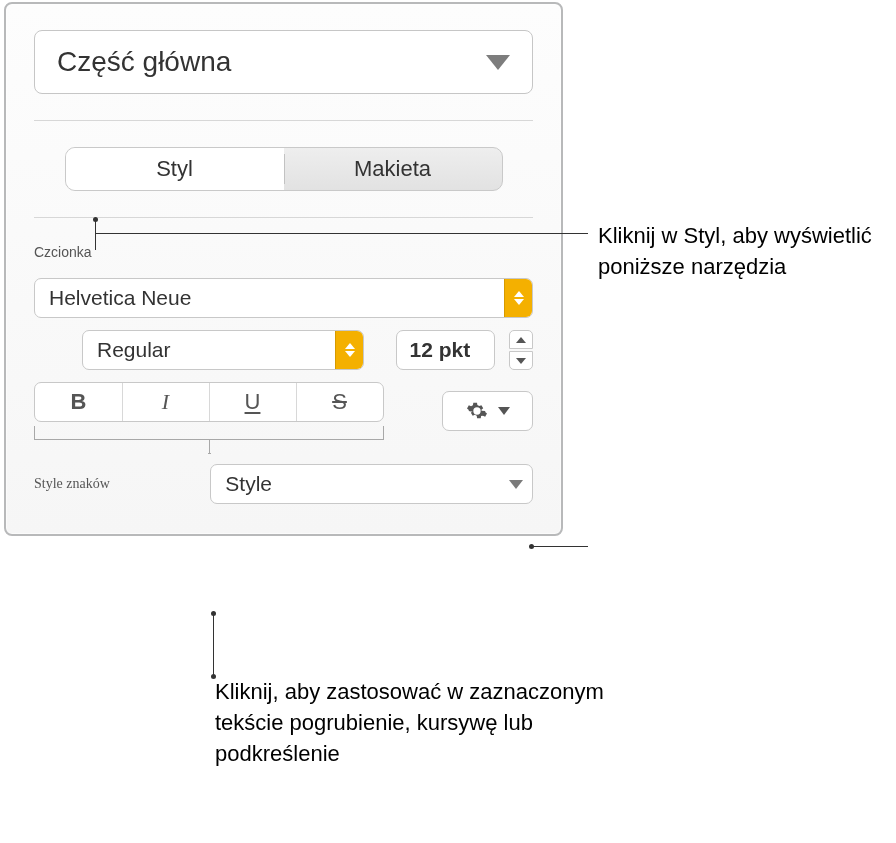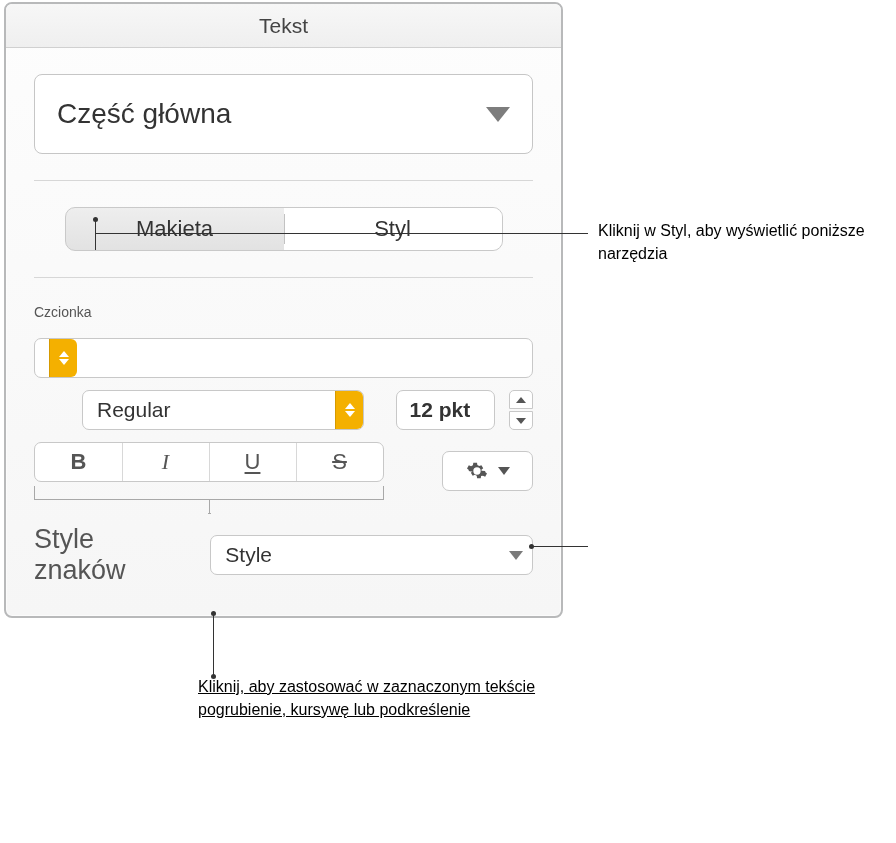--- a/index.html
+++ b/index.html
@@ -32,21 +32,21 @@
     }
     .panel-title {
       font-size: 21px;
       color: #444;
     }
     .section {
       padding: 26px 28px 0 28px;
     }
     .paragraph-style-select {
       width: 100%;
-      height: 80px;
+      height: 64px;
       border: 1px solid #c6c6c6;
       border-radius: 8px;
       background: #fff;
       display: flex;
       align-items: center;
       justify-content: space-between;
       padding: 0 22px;
       font-size: 28px;
       color: #333;
     }
@@ -205,51 +205,51 @@
       margin: 4px 0 0 0;
       position: relative;
     }
     .bracket::after {
       content:"";position:absolute;left:50%;bottom:-14px;width:1px;height:14px;background:#a8a8a8;
     }
     .bracket::before {
       content:"";position:absolute;left:calc(50% - 1px);bottom:-15px;width:3px;height:1px;background:#a8a8a8;
     }
     .char-row { display:flex; gap:20px; align-items:center; margin-top: 24px; padding-bottom: 30px;}
-    .char-label { font-size: 27px; color: #555; width: 158px;}
+    .char-label { font-size: 14px; color: #555; width: 158px; font-family: Liberation Serif, serif;}
     .char-select { width: 326px; }
     .char-select .chev-sm {
       width: 32px; display:flex;align-items:center;justify-content:center;height:100%;
     }
     .chev-g-dn { width:0;height:0;border-left:7px solid transparent;border-right:7px solid transparent;border-top:9px solid #7a7a7a; }
 
     .callout {
       position: absolute;
       display: flex;
       align-items: flex-start;
       gap: 10px;
     }
     .callout-line {
       flex: none;
       height: 1px;
       background: #333;
       margin-top: 13px;
     }
     .callout-text {
-      font-size: 16px;
+      font-size: 22px;
       line-height: 1.42;
       color: #000;
       white-space: pre-line;
     }
 
     .c1 { left: 96px; top: 220px; }
     .c1 .callout-line { width: 492px; }
     .c2 { left: 532px; top: 533px; }
     .c2 .callout-line { width: 56px; }
-    .c3 { left: 188px; top: 676px; width: 400px; text-decoration: underline; }
+    .c3 { left: 205px; top: 676px; width: 400px; }
     .c3 .callout-text { padding-left: 10px; }
 
     .c1-head { position:absolute;left:95px;top:220px;width:1px;height:30px;background:#333; }
     .c1-head::after {content:"";position:absolute;left:-2px;top:-3px;width:5px;height:5px;border-radius:50%;background:#333;}
 
     .c2-head { position:absolute;left:531px;top:533px;width:1px;height:1px; }
     .c2-head::after {content:"";position:absolute;left:-2px;top:11px;width:5px;height:5px;border-radius:50%;background:#333;}
 
     .c3-head { position:absolute;left:213px;top:614px;width:1px;height:62px;background:#333; }
     .c3-head::after {content:"";position:absolute;left:-2px;bottom:-3px;width:5px;height:5px;border-radius:50%;background:#333;}
@@ -257,46 +257,44 @@
 
     .underlined { text-decoration: underline; text-underline-offset:3px;}
     .strike { text-decoration: line-through; }
     .bold-glyph { font-weight: 700; }
     .italic-glyph { font-style: italic; font-family: Georgia, serif;}
   </style>
 </head>
 <body>
 
 <div class="panel">
-  <div class="panel-title-row">
-    <div class="panel-title">Tekst</div>
-  </div>
 
   <div class="section">
     <div class="paragraph-style-select">
       <span>Część główna</span>
       <span class="chev-down"></span>
     </div>
 
     <div class="hr"></div>
 
     <div class="seg">
+      <div class="seg-item active">
+        <span>Styl</span>
+      </div>
       <div class="seg-item">
         <span>Makieta</span>
       </div>
-      <div class="seg-item active">
-        <span>Styl</span>
-      </div>
     </div>
 
     <div class="hr"></div>
 
     <div class="font-label">Czcionka</div>
 
     <div class="select font-family">
+      <span>Helvetica Neue</span>
       <span class="stepper-orange">
         <span class="tri-up-w"></span>
           <span class="tri-dn-w"></span>
       </span>
     </div>
 
     <div class="row">
       <div class="select font-variant">
         <span>Regular</span>
         <span class="stepper-orange">

